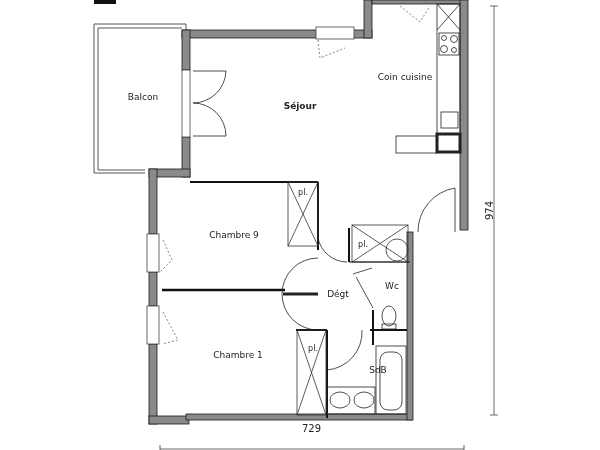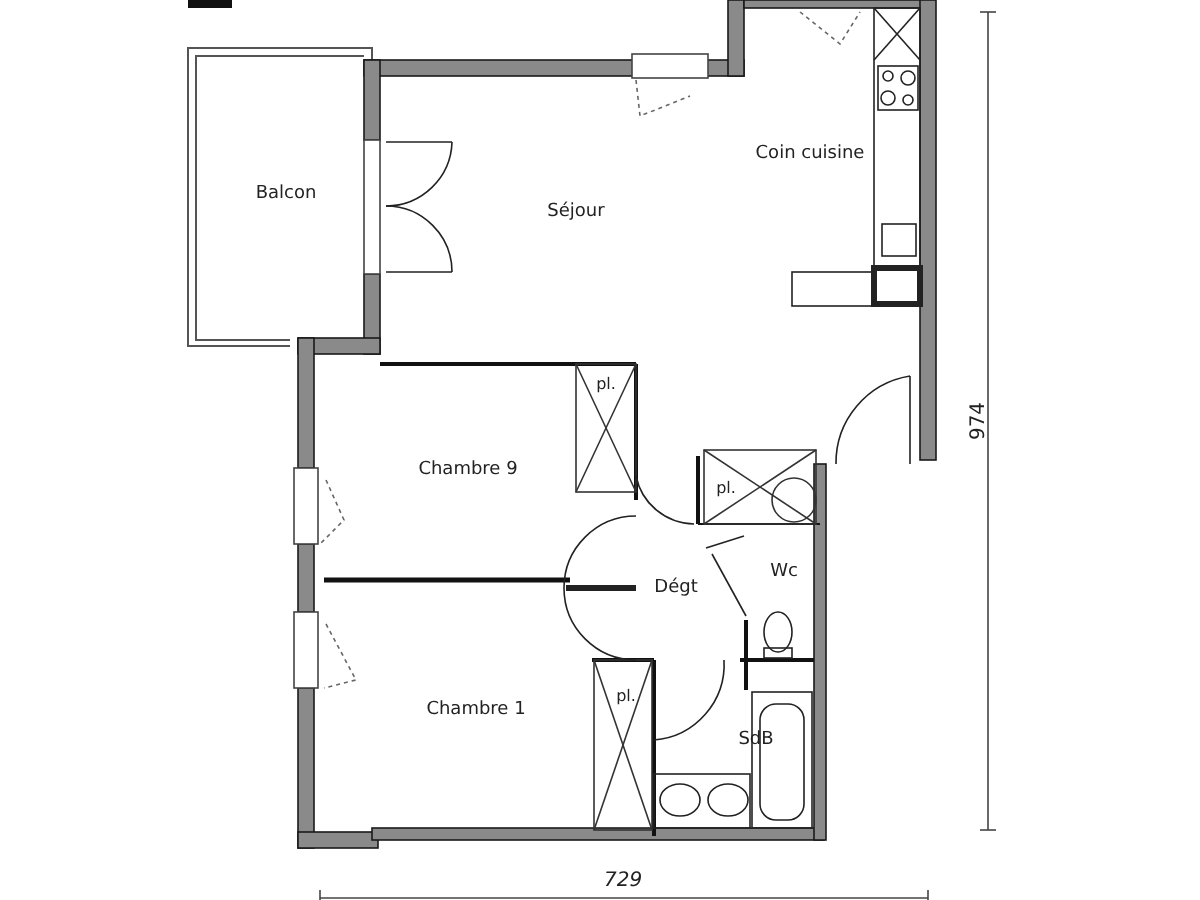--- a/index.html
+++ b/index.html
@@ -145,26 +145,26 @@
     <line x1="494" y1="6" x2="494" y2="415"></line>
     <line x1="490" y1="6" x2="498" y2="6"></line>
     <line x1="490" y1="415" x2="498" y2="415"></line>
     <line x1="160" y1="449" x2="464" y2="449"></line>
     <line x1="160" y1="445" x2="160" y2="450"></line>
     <line x1="464" y1="445" x2="464" y2="450"></line>
   </g>
 </svg>
 
 <span class="lbl" style="left:143px; top:97px;text-align:right;">Balcon</span>
-<span class="lbl" style="left:288px; top:106px;">Séjour</span>
+<span class="lbl" style="left:300px; top:106px;font-weight:bold;">Séjour</span>
 <span class="lbl" style="left:405px; top:77px;">Coin  cuisine</span>
 <span class="lbl" style="left:234px; top:235px;">Chambre  9</span>
 <span class="lbl" style="left:238px; top:355px;">Chambre  1</span>
 <span class="lbl" style="left:338px; top:294px;">Dégt</span>
 <span class="lbl" style="left:392px; top:286px;">Wc</span>
 <span class="lbl" style="left:358px; top:370px;margin-left:20px;">SdB</span>
 
 <span class="lbl small" style="left:303px; top:192px;">pl.</span>
 <span class="lbl small" style="left:363px; top:244px;">pl.</span>
 <span class="lbl small" style="left:313px; top:348px;">pl.</span>
 
-<span class="dim" style="left:302px; top:435px;font-style:italic;">729</span>
+<span class="dim" style="left:302px; top:423px;">729</span>
 <span class="dim vert" style="left:480px; top:205px;">974</span>
 
 </body></html>

